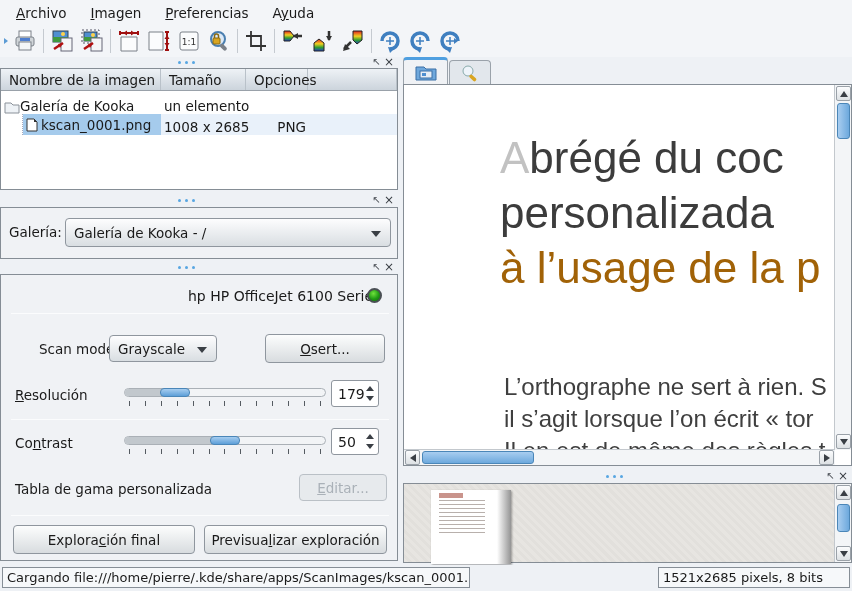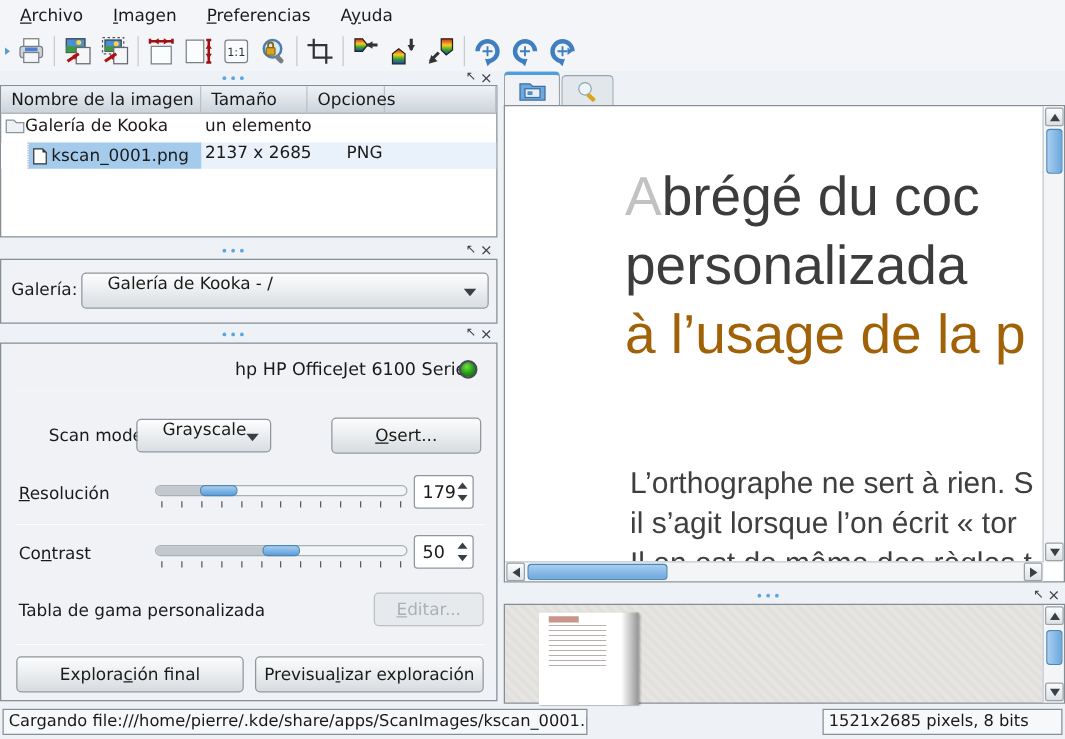--- a/index.html
+++ b/index.html
@@ -23,29 +23,29 @@
   .dots i { width:3px; height:3px; border-radius:50%; background:#57a6e2; }
   .corner-btns { display:flex; gap:3px; padding-right:4px; color:#3a3f45; font-size:10px; line-height:10px; }
   .corner-btns span { cursor:default; }
 
   
   #gallery-panel { left:0; top:68px; width:398px; height:122px; background:#fff; border:1px solid #858d95; }
   .tbl-header { position:absolute; left:0; top:0; width:100%; height:22px;
      background:linear-gradient(#eef2f6,#ccd4dc); border-bottom:1px solid #99a1a9; display:flex; }
   .tbl-header .col { padding:3px 0 0 8px; border-right:1px solid #b9c1c9; height:100%; }
   .c-name{width:160px;} .c-size{width:85px;} .c-fmt{width:62px;} .c-rest{flex:1; border-right:none;}
-  .tree-row { position:absolute; left:0; width:100%; height:21px; display:flex; align-items:flex-start; }
+  .tree-row { position:absolute; left:0; width:100%; height:21px; display:flex; align-items:flex-end; }
   .row-size { position:absolute; left:163px; } .row-fmt { position:absolute; left:245px; width:60px; text-align:right; }
   .sel-name { background:#a5cbec; } .sel-row-bg { background:#e9f1fa; }
   .ticon { width:16px; height:14px; display:inline-block; }
 
   
   #galeria-panel { left:0; top:207px; width:398px; height:52px; background:#f0f2f5; border:1px solid #858d95; }
   .combo { background:linear-gradient(#fdfdfe,#d9dee2); border:1px solid #8f969e; border-radius:4px;
-           display:flex; padding-left:20px; position:relative; }
+           display:flex; align-items:center; padding-left:8px; position:relative; }
   .combo-arrow { position:absolute; right:9px; top:50%; margin-top:-2px;
      border-left:5px solid transparent; border-right:5px solid transparent; border-top:6px solid #3a3f45; }
 
   
   #scanner-panel { left:0; top:274px; width:398px; height:287px; background:#f0f2f5; border:1px solid #858d95; }
   .hsep { position:absolute; left:10px; width:378px; height:1px; background:#d4d9dd; border-bottom:1px solid #fbfcfd; }
   .btn { background:linear-gradient(#fcfdfd,#d8dcdf); border:1px solid #8f969e; border-radius:4px;
          display:flex; align-items:center; justify-content:center; cursor:default; }
   .btn.disabled { background:#e7eaed; color:#aab1b8; border-color:#bac0c6; }
   .slider { position:absolute; height:9px; border:1px solid #aab0b6; border-radius:5px; background:#f2f4f6; }
@@ -265,21 +265,21 @@
     <span style="width:22px;height:100%;background:#fff;border-right:1px dotted #aab;"></span>
     <span class="sel-name" style="display:flex;align-items:center;height:100%;width:138px;">
       <span class="ticon" style="margin-left:2px;">
         <svg width="14" height="14">
             <path d="M2 1 h7 l3 3 v9 h-10 z" fill="#fff" stroke="#333"></path>
             <path d="M9 1 l3 3 h-3 z" fill="#333"></path>
           </svg>
       </span>
       <span>kscan_0001.png</span>
     </span>
-    <span class="row-size">2137 x 2685</span>
+    <span class="row-size">1008 x 2685</span>
     <span class="row-fmt">PNG</span>
   </div>
 </div>
 
 <div class="strip abs" style="left:0;top:194px;width:398px;">
   <span class="dots">
       <i></i>
       <i></i>
       <i></i>
     </span>

